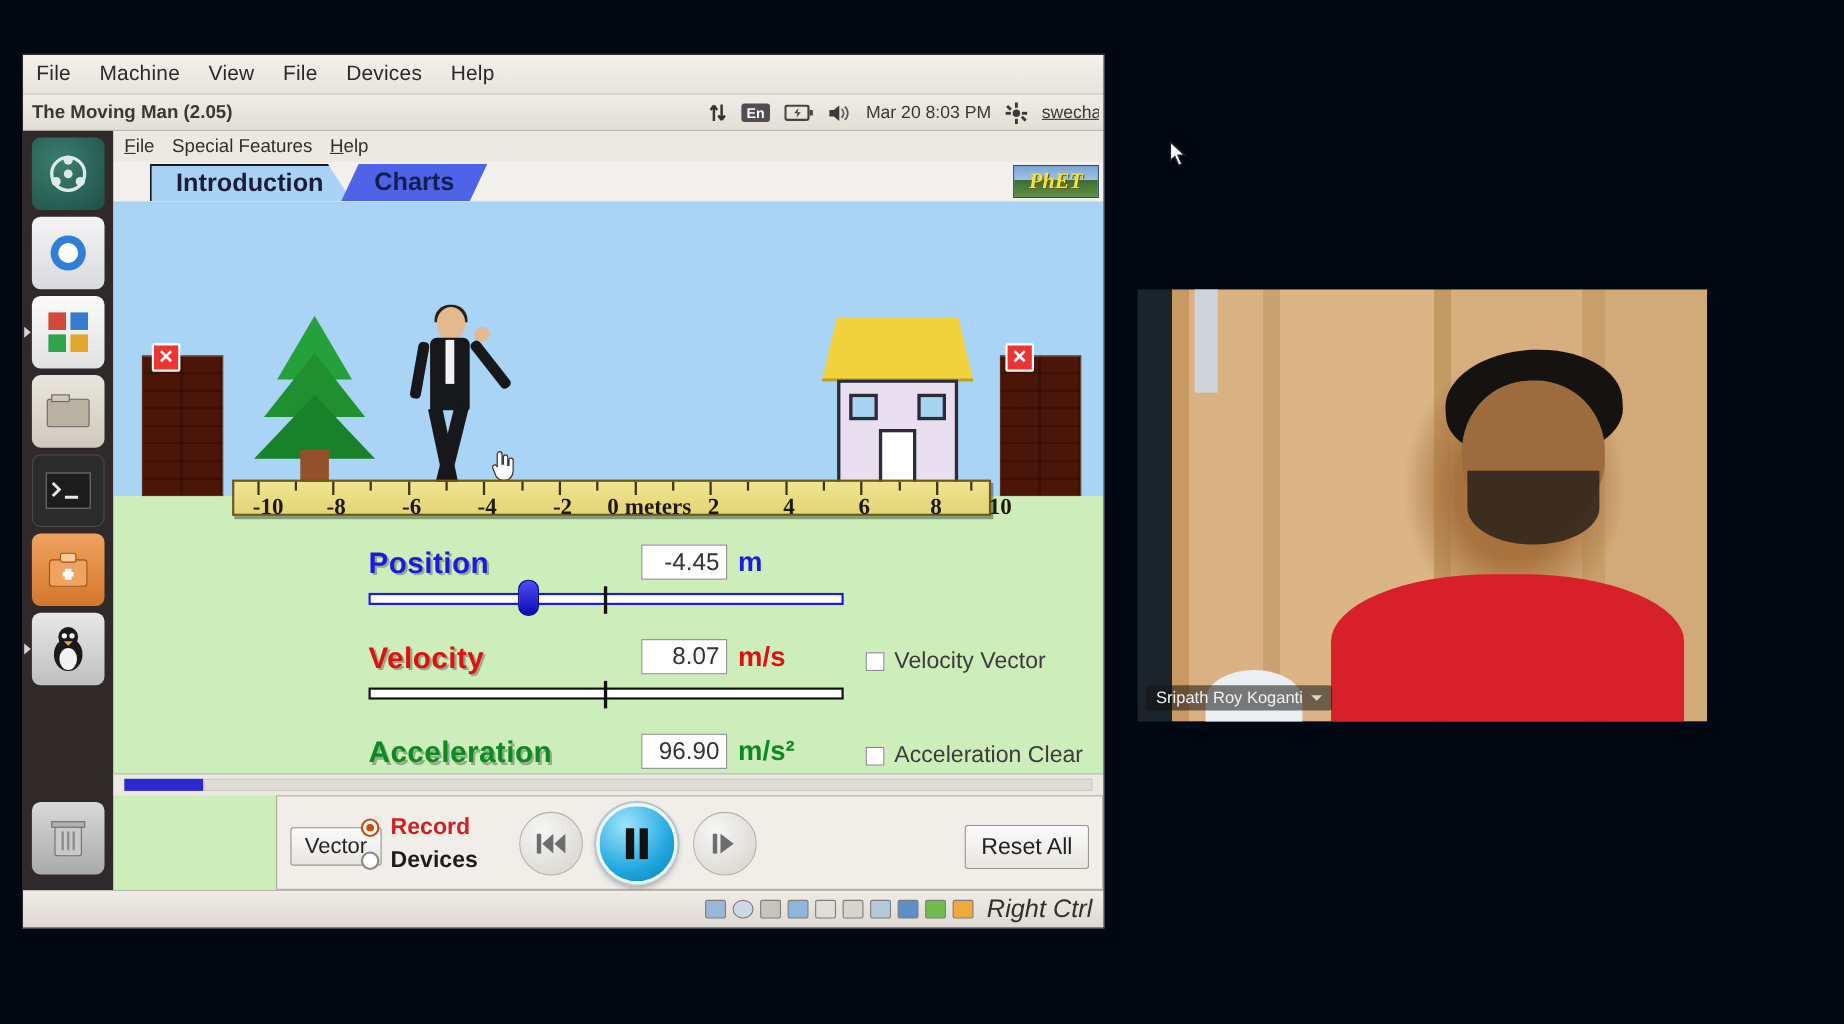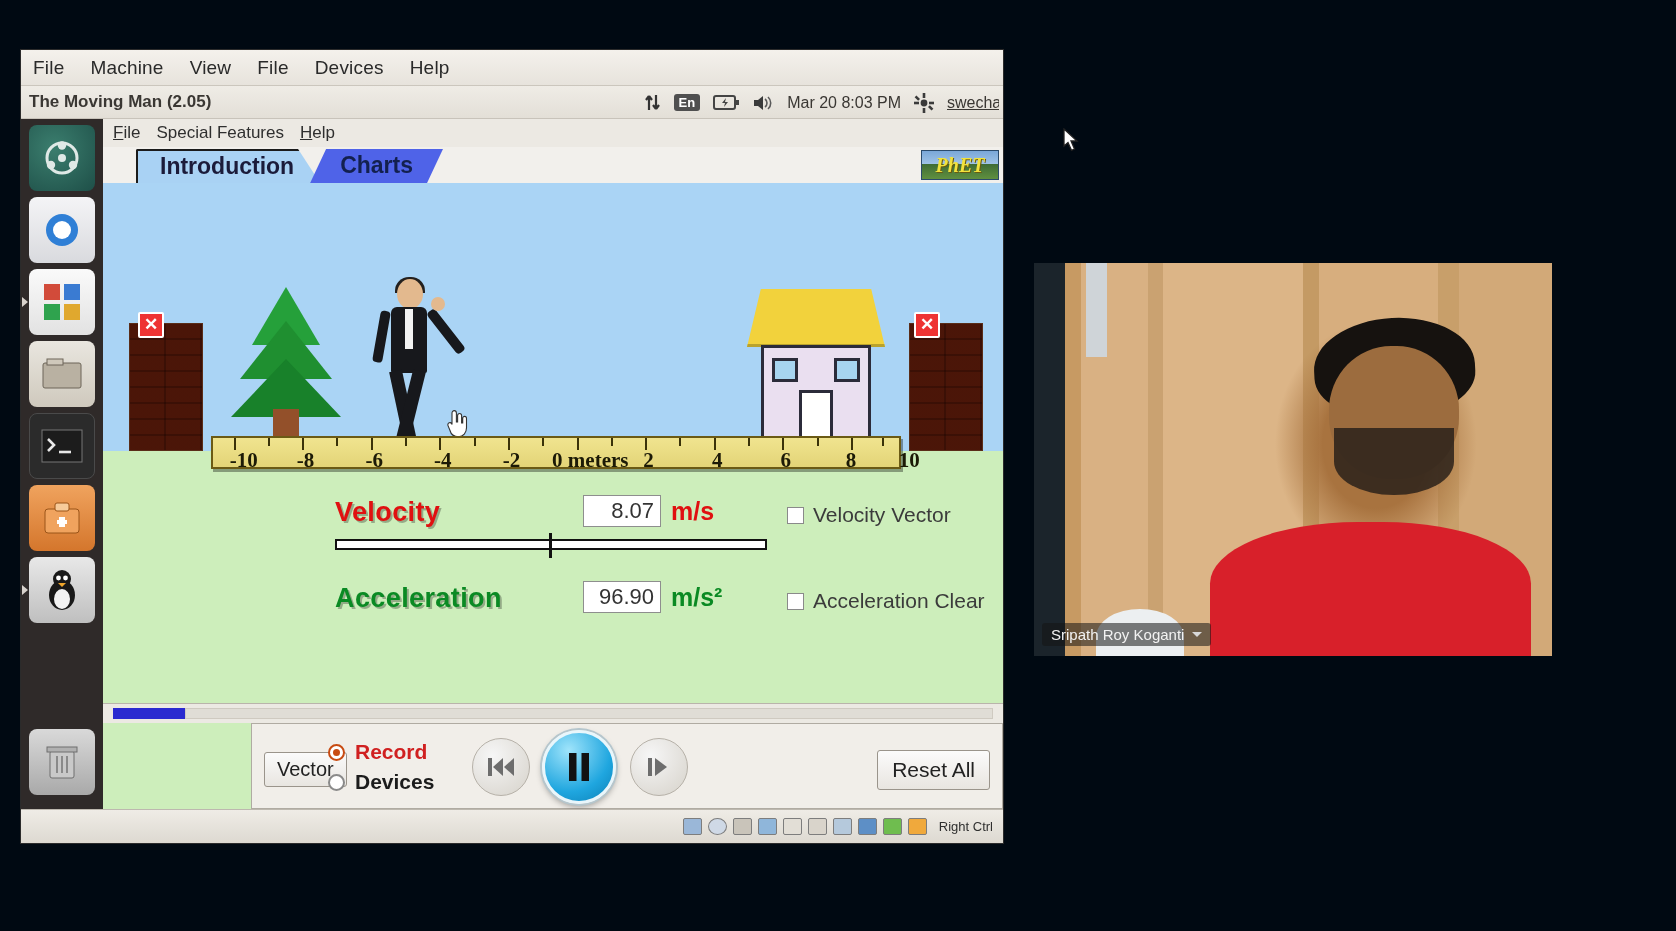--- a/index.html
+++ b/index.html
@@ -309,21 +309,21 @@
 
   
   #guest-status{
     height: 34px; flex:0 0 34px;
     background:linear-gradient(#efece6,#ddd9d1);
     border-top:1px solid #bdb8af;
     display:flex; align-items:center; justify-content:flex-end;
     gap:6px; padding-right:10px;
   }
   .status-ico{width:19px;height:17px;border:1px solid #7d7d7d;border-radius:2px;display:inline-block;}
-  #status-text{font-size:13px;color:#2f2f2f;margin-left:6px;}
+  #status-text{font-size:23px;color:#2f2f2f;margin-left:6px;font-style:italic;}
 
   
   #webcam{
     position:absolute; left:1034px; top:263px; width:518px; height:393px;
     background:#06121c; border:0; overflow:hidden;
   }
   #cam-img{position:absolute;inset:0;
     background:
       radial-gradient(ellipse 140px 170px at 66% 46%, #a8733f 0 38%, rgba(168,115,63,0) 72%),
       linear-gradient(90deg,#1b242b 0 6%, #c79a63 6% 9%, #d9b183 9% 22%, #caa271 22% 25%, #dcb587 25% 52%, #c49a64 52% 55%, #d7ae7e 55% 78%, #c89f6a 78% 82%, #d2a978 82% 100%);
@@ -571,20 +571,28 @@
           <span class="rlabel" style="left:55%">0 meters</span>
           <span class="rlabel" style="left:63.5%">2</span>
           <span class="rlabel" style="left:73.5%">4</span>
           <span class="rlabel" style="left:83.5%">6</span>
           <span class="rlabel" style="left:93%">8</span>
           <span class="rlabel" style="left:101.5%">10</span>
         </div>
 
         <div id="controls">
 
+          <div class="ctrl-row">
+            <span class="ctrl-label c-pos">Position</span>
+            <div class="ctrl-value">-4.45</div>
+            <span class="ctrl-unit u-pos">m</span>
+            <div class="slider-track pos"></div>
+            <div class="slider-center" style="left:446px"></div>
+            <div class="slider-knob" style="left:368px"></div>
+          </div>
 
           <div class="ctrl-row">
             <span class="ctrl-label c-vel">Velocity</span>
             <div class="ctrl-value">8.07</div>
             <span class="ctrl-unit u-vel">m/s</span>
             <div class="slider-track"></div>
             <div class="slider-center" style="left:446px"></div>
             <div class="vec-check">
               <span class="cbox"></span>
               <span>Velocity Vector</span>

